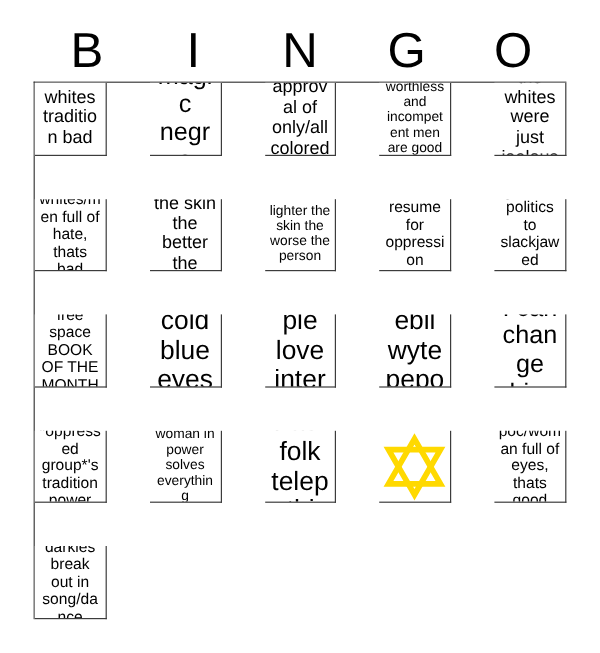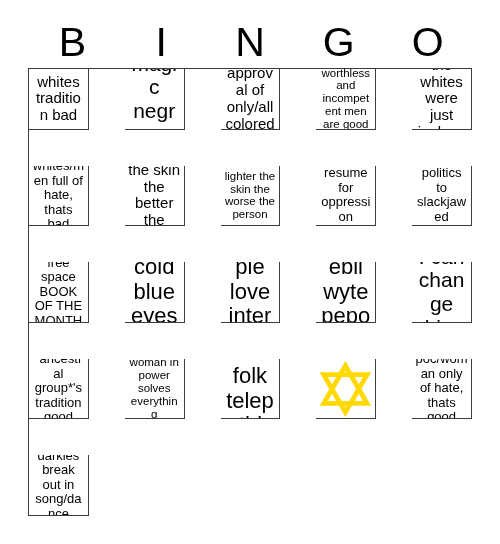--- a/index.html
+++ b/index.html
@@ -148,35 +148,35 @@
       <div class="cell">
         <span class="cell-text fs-lg">multiple love interests</span>
       </div>
       <div class="cell">
         <span class="cell-text fs-lg">ebil wyte pepo</span>
       </div>
       <div class="cell">
         <span class="cell-text fs-xl">I can change him</span>
       </div>
       <div class="cell">
-        <span class="cell-text fs-sm">*ancestral group*'s tradition good</span>
+        <span class="cell-text fs-sm">*oppressed group*'s tradition power</span>
       </div>
       <div class="cell">
         <span class="cell-text fs-xs">woman in power solves everything</span>
       </div>
       <div class="cell">
         <span class="cell-text fs-lg">black folk telepathic</span>
       </div>
       <div class="cell star-cell">
         <svg class="star-wrap" viewBox="0 0 100 100">
           <polygon points="50,6 91,77 9,77" fill="none" stroke="#FFD900" stroke-width="9" stroke-linejoin="miter"></polygon>
           <polygon points="50,94 9,23 91,23" fill="none" stroke="#FFD900" stroke-width="9" stroke-linejoin="miter"></polygon>
         </svg>
       </div>
       <div class="cell">
-        <span class="cell-text fs-sm">poc/woman only of hate, thats good</span>
+        <span class="cell-text fs-sm">poc/woman full of eyes, thats good</span>
       </div>
       <div class="cell">
         <span class="cell-text fs-sm">darkies break out in song/dance</span>
       </div>
     </div>
 
 </div>
 
 </body></html>

